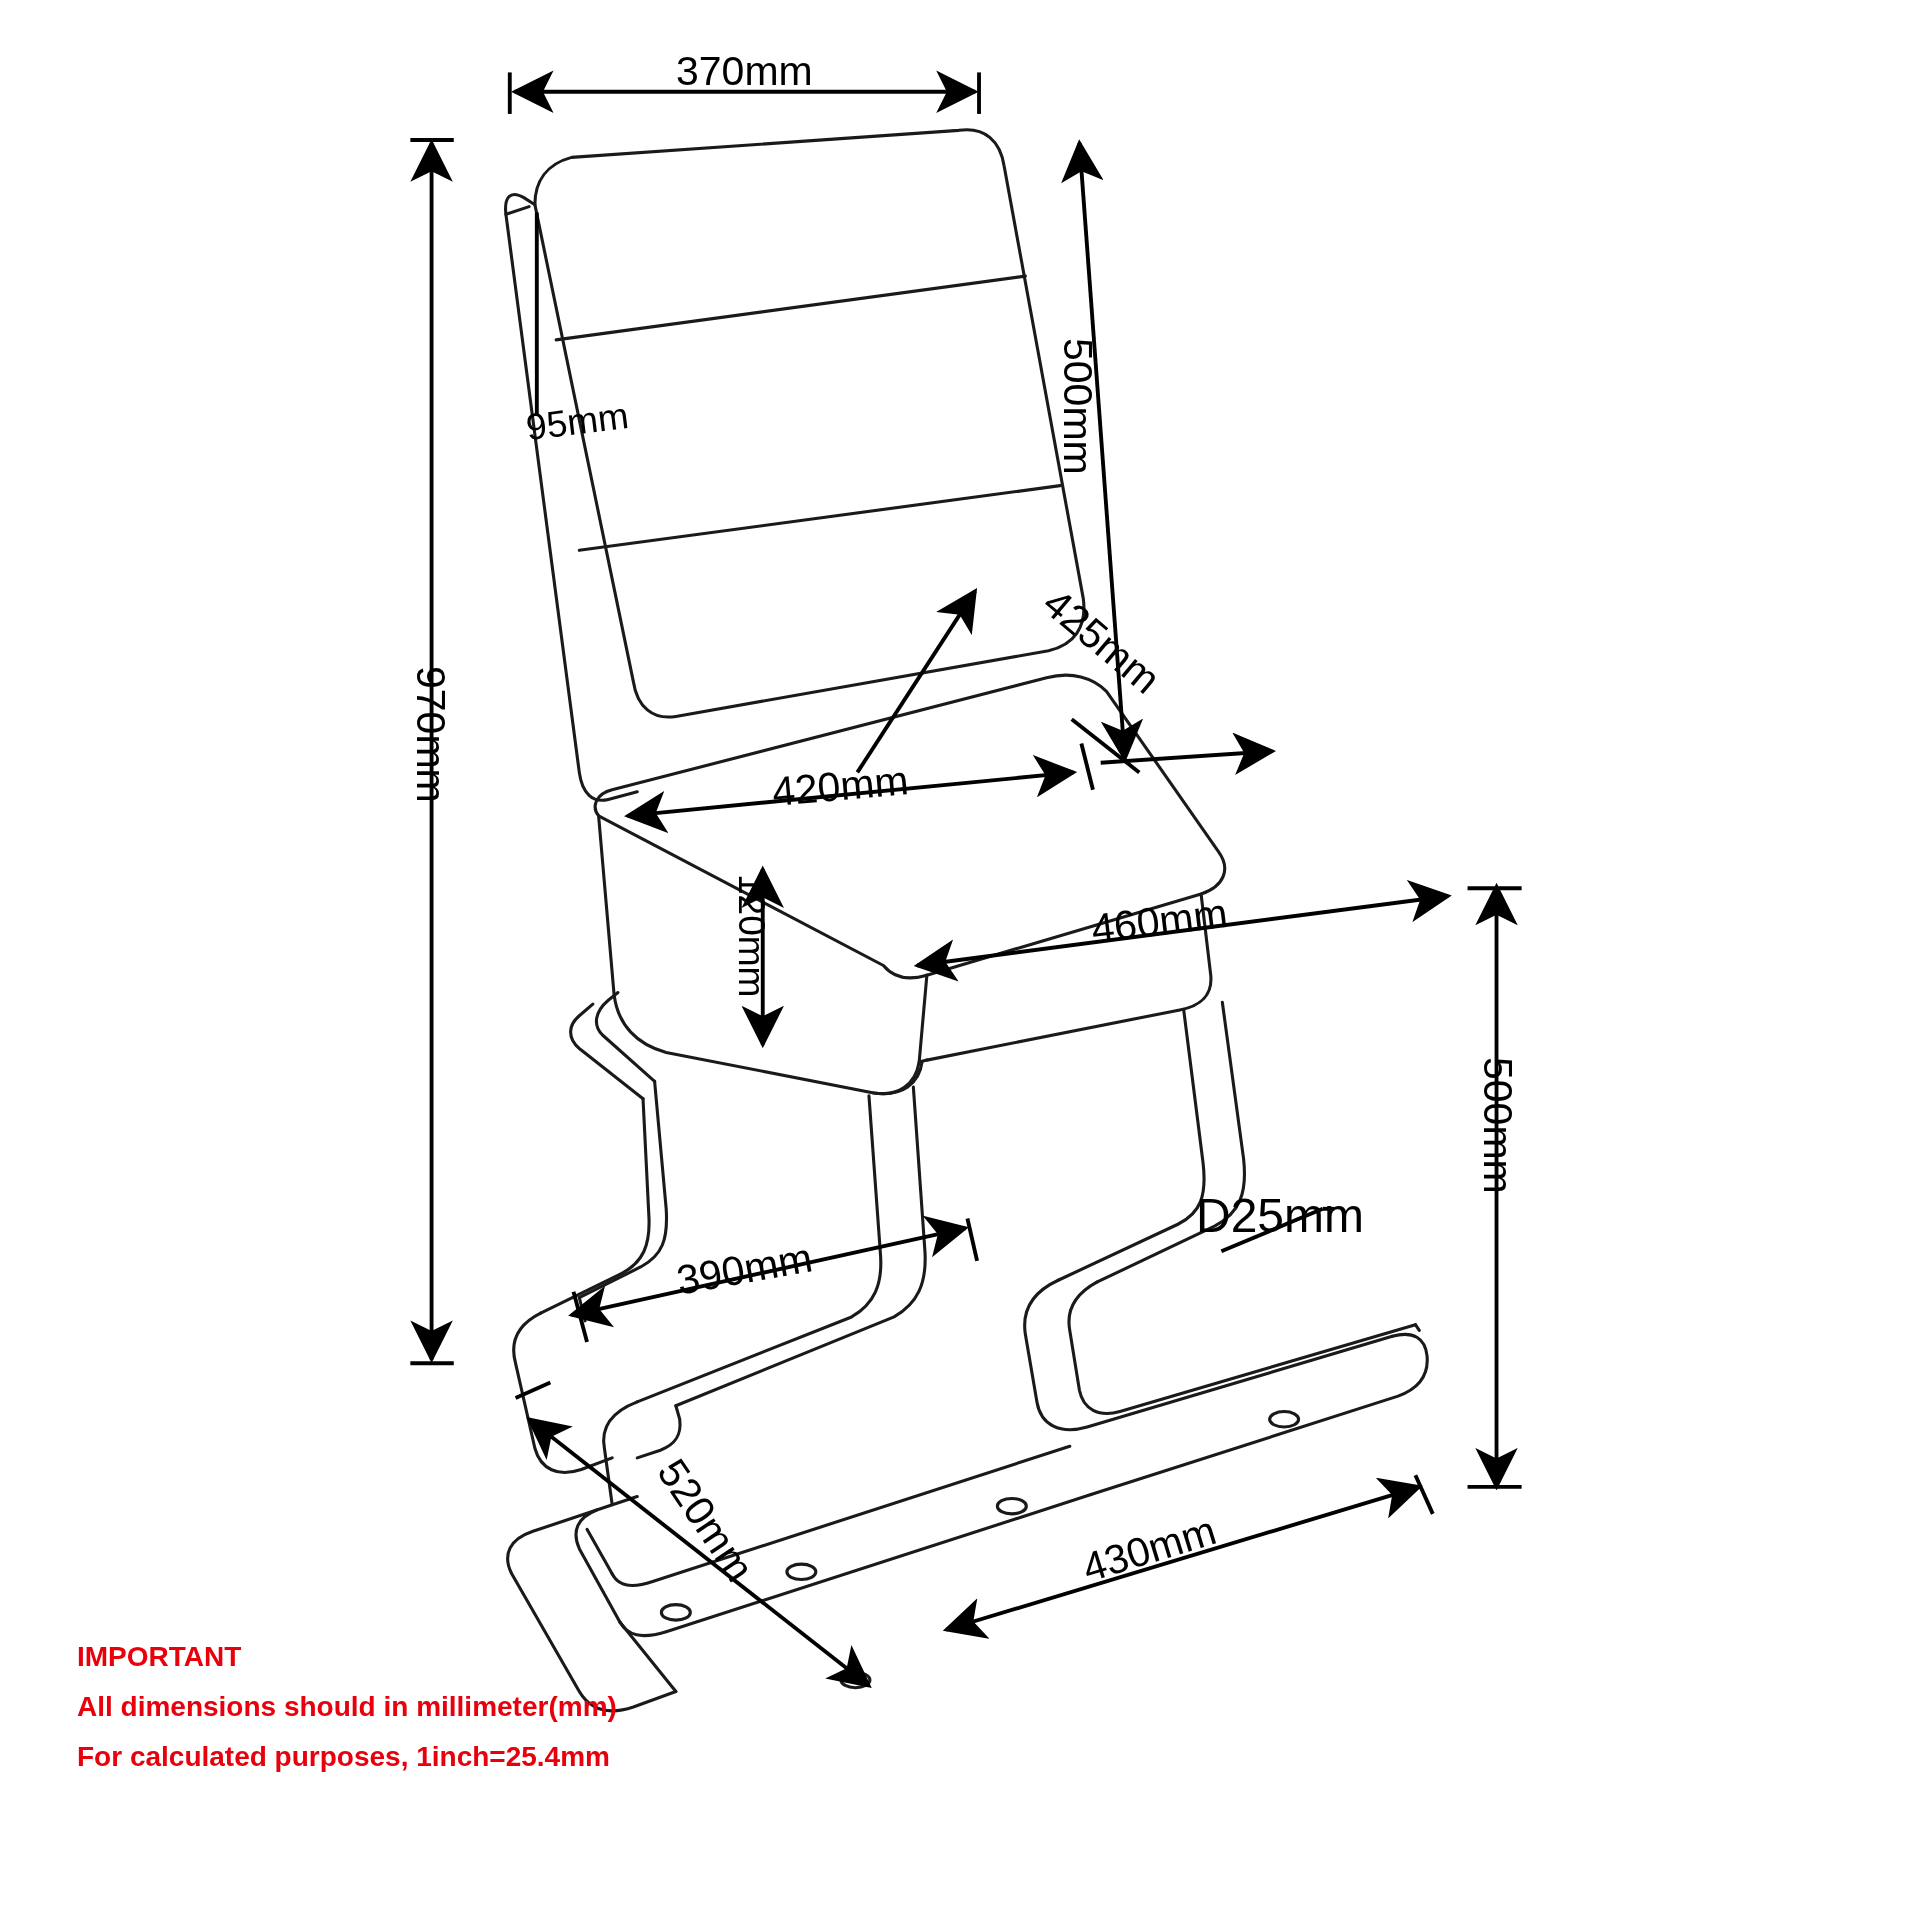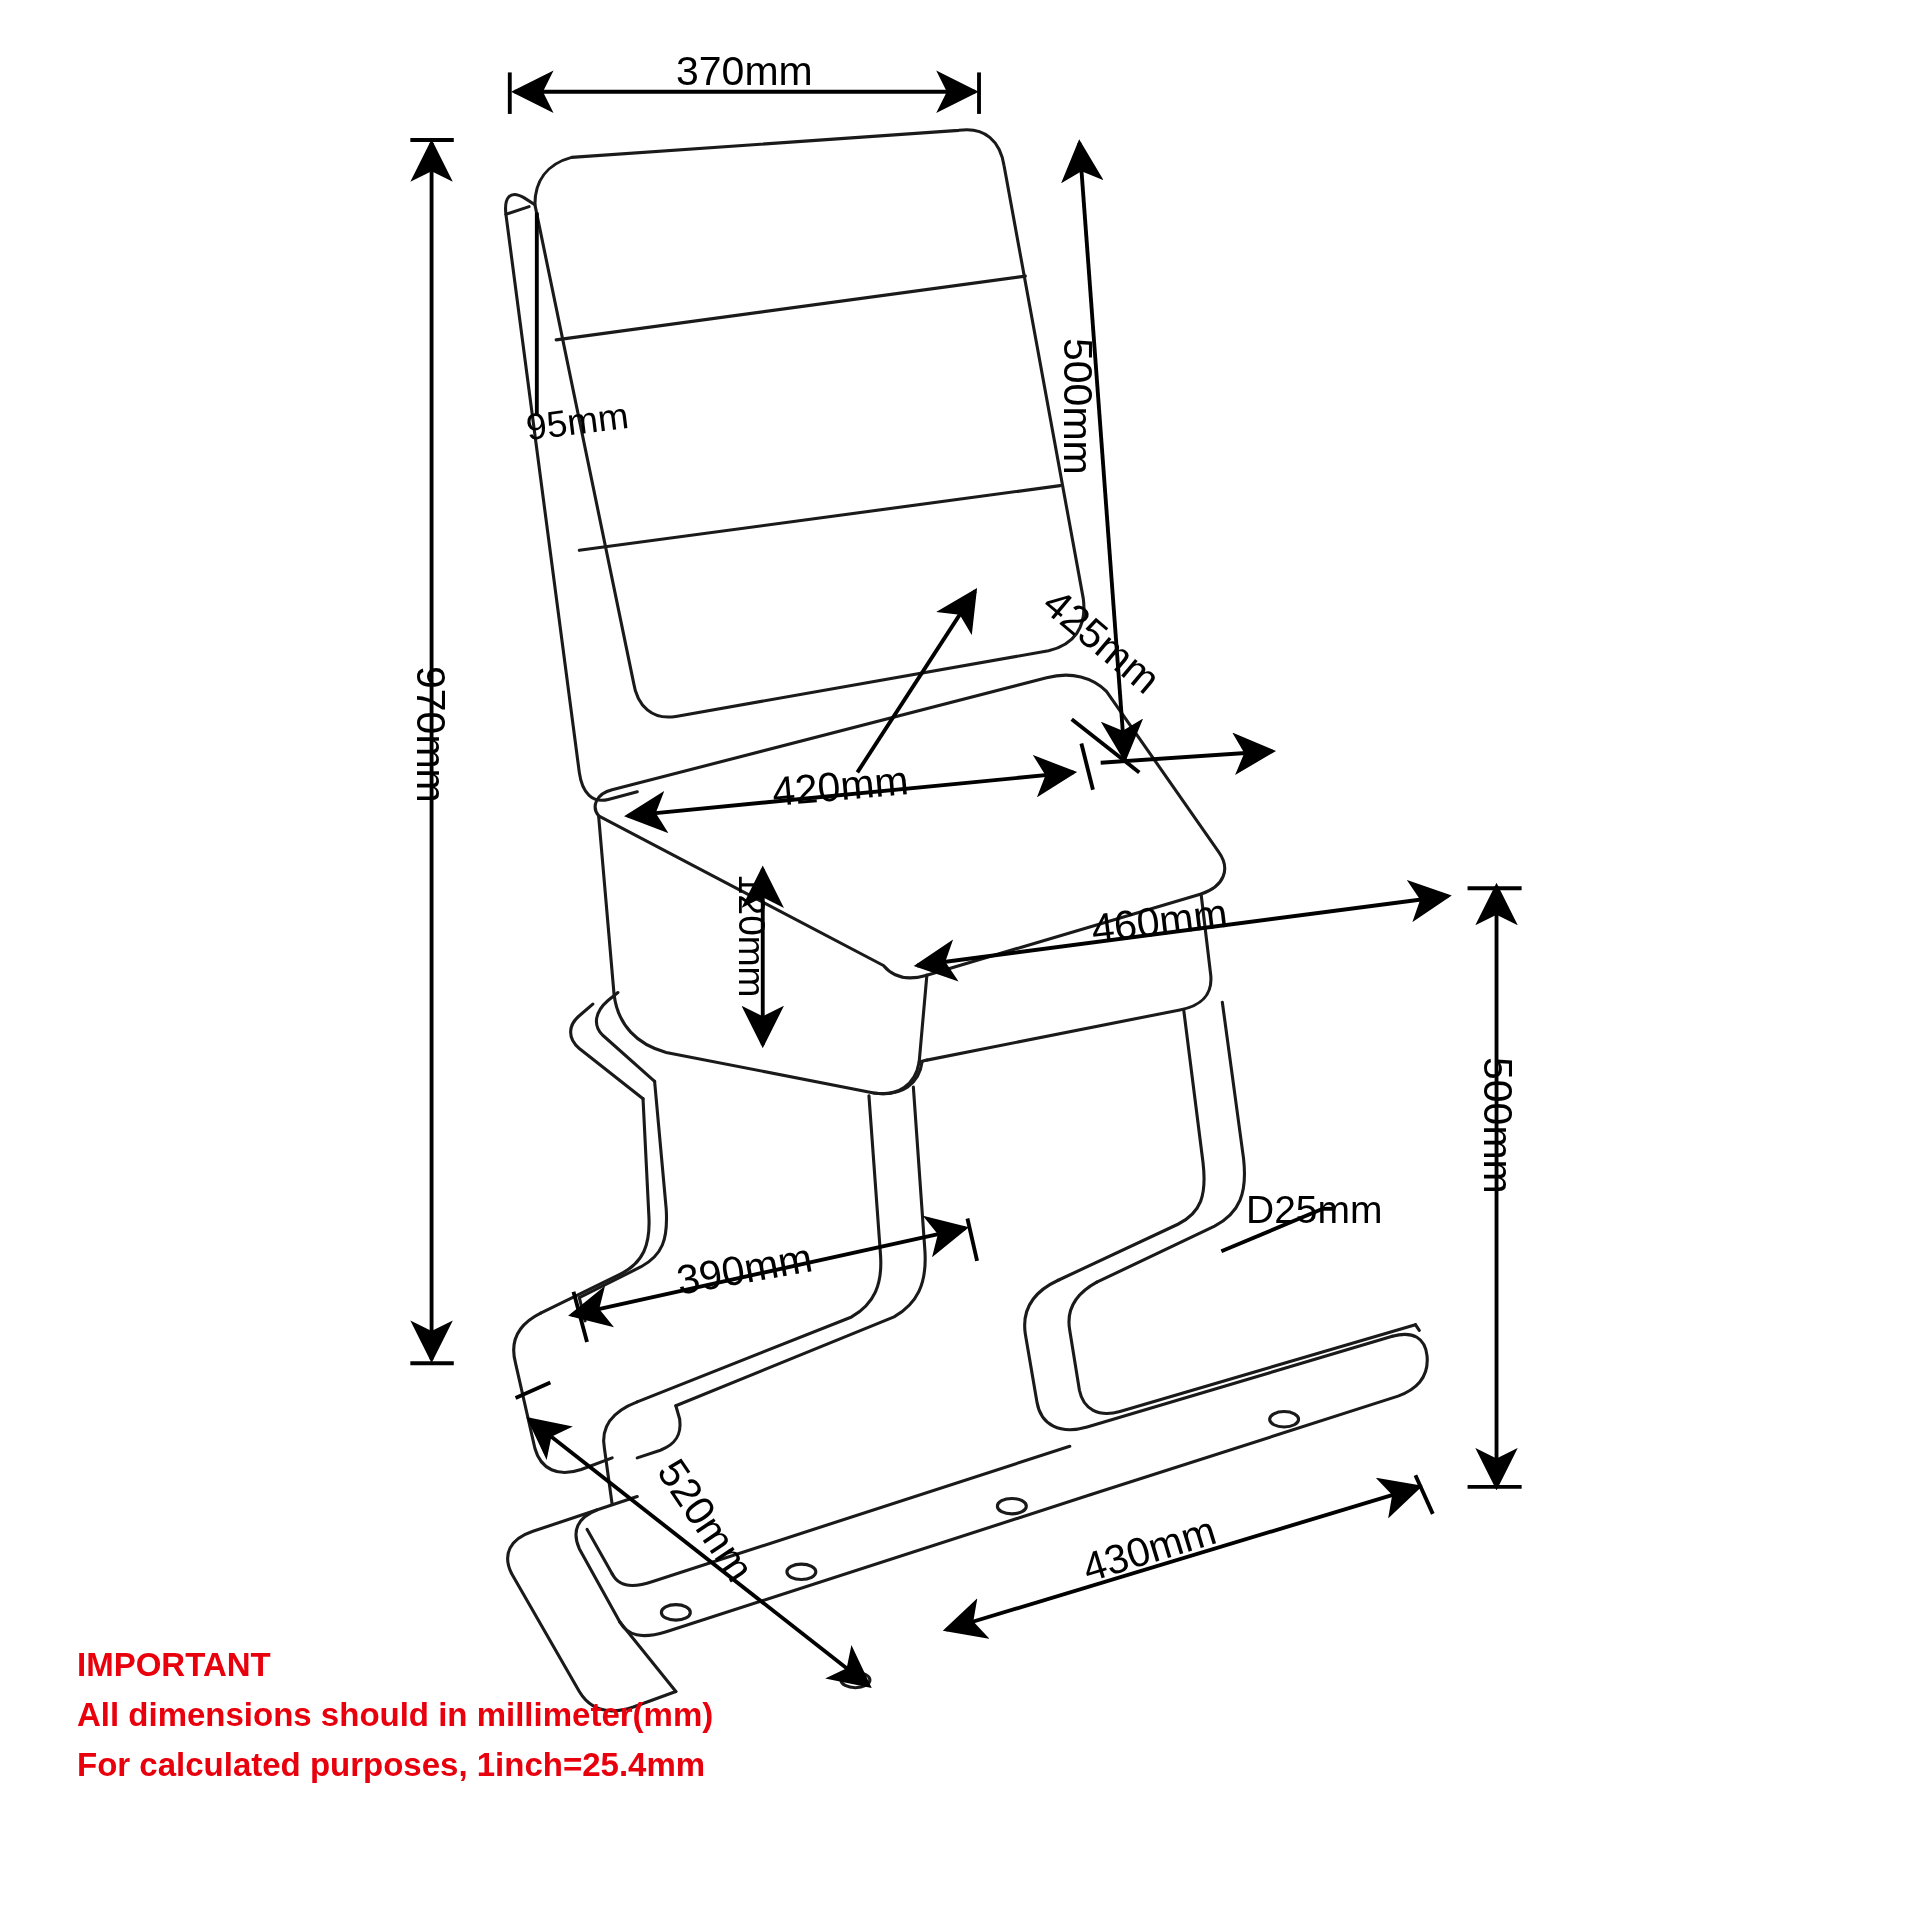--- a/index.html
+++ b/index.html
@@ -40,23 +40,22 @@
   .rot90 {
     transform-origin: 0 0;
   }
   .notes {
     position: absolute;
     left: 77px;
     top: 1632px;
     color: #e8000d;
     font-family: "Liberation Sans", sans-serif;
     font-weight: bold;
-    font-size: 33px;
+    font-size: 28px;
     line-height: 50px;
-    margin-top: 8px;
   }
   .notes div {
     white-space: nowrap;
   }
 </style>
 </head>
 <body>
 
 <div id="stage">
 
@@ -188,21 +187,21 @@
   <div class="dimlabel rot90" style="left:772px; top:874px; transform: rotate(90deg); font-size:37px;">120mm</div>
 
   <div class="dimlabel rot90" style="left:1521px; top:1057px; transform: rotate(90deg);">500mm</div>
 
   <div class="dimlabel" style="left:676px; top:1246px; transform: rotate(-10deg);">390mm</div>
 
   <div class="dimlabel" style="left:637px; top:1497px; transform: rotate(56deg);">520mm</div>
 
   <div class="dimlabel" style="left:1081px; top:1526px; transform: rotate(-17deg);">430mm</div>
 
-  <div class="dimlabel" style="left:1246px; top:1188px; font-size:39px;">D25mm</div>
+  <div class="dimlabel" style="left:1196px; top:1188px; font-size:48px;">D25mm</div>
 
   <div class="notes">
     <div>IMPORTANT</div>
     <div>All dimensions should in millimeter(mm)</div>
     <div>For calculated purposes, 1inch=25.4mm</div>
   </div>
 
 </div>
 
 

